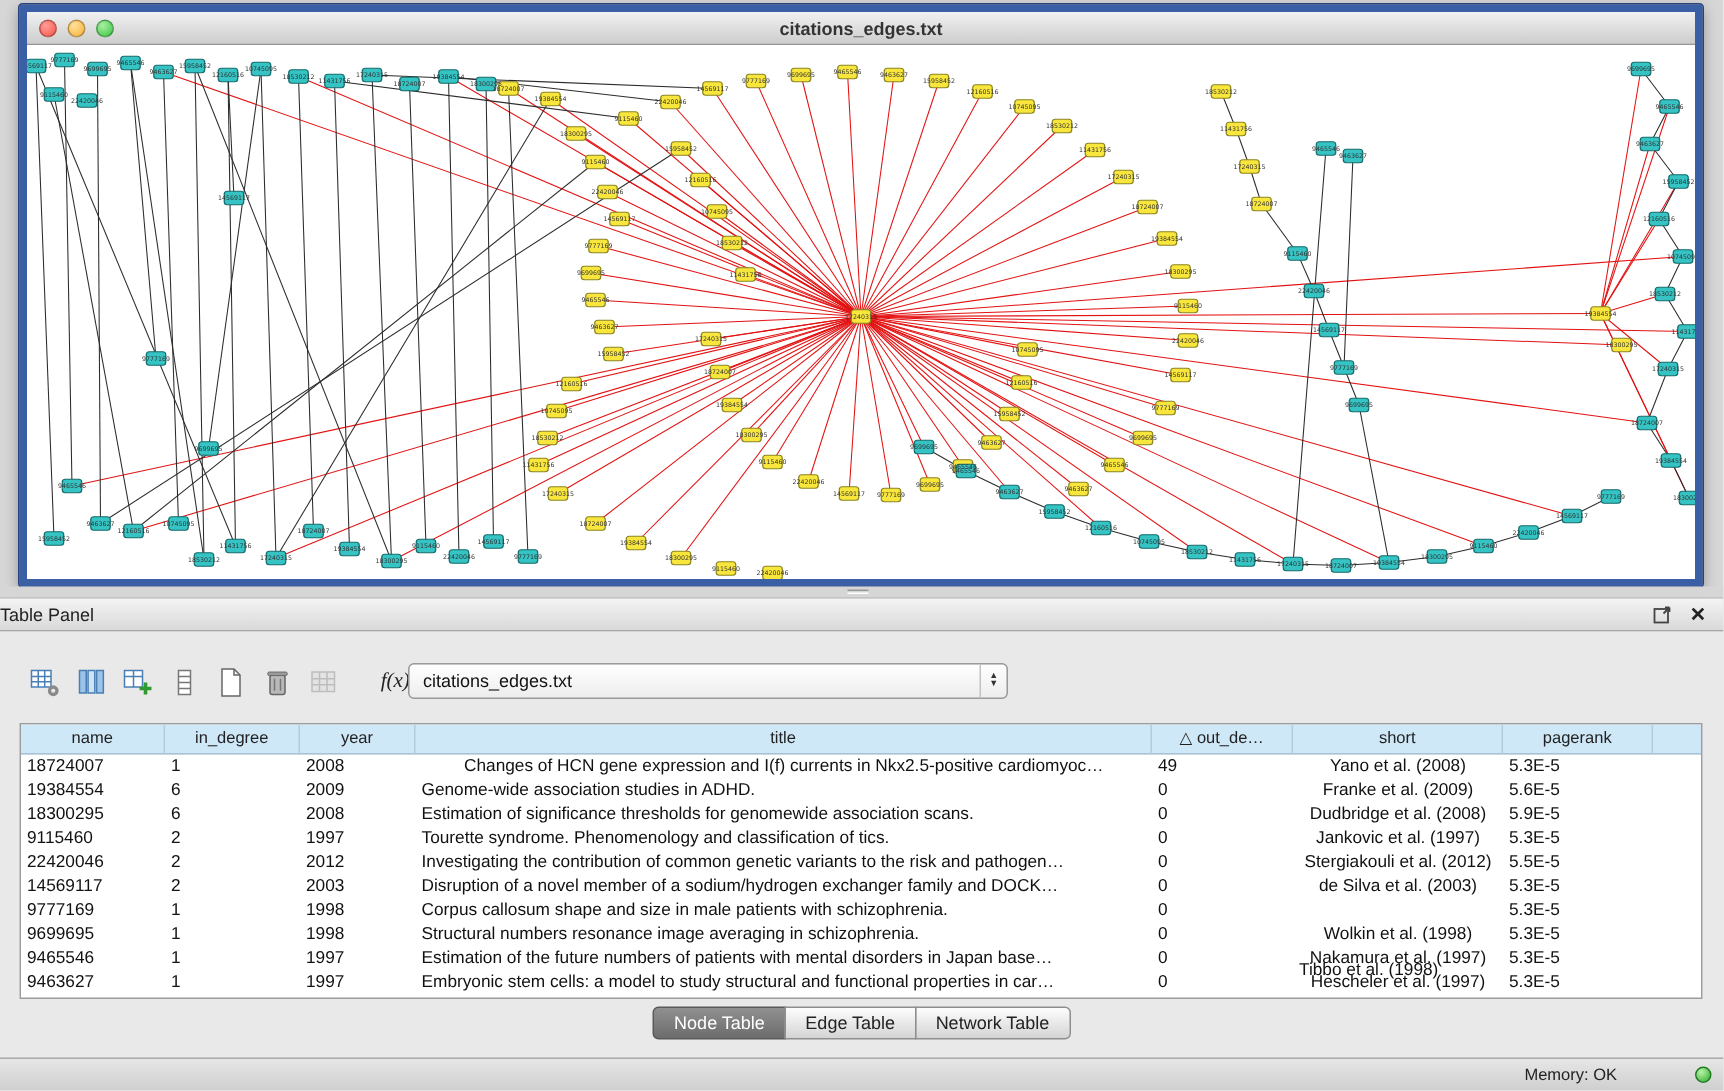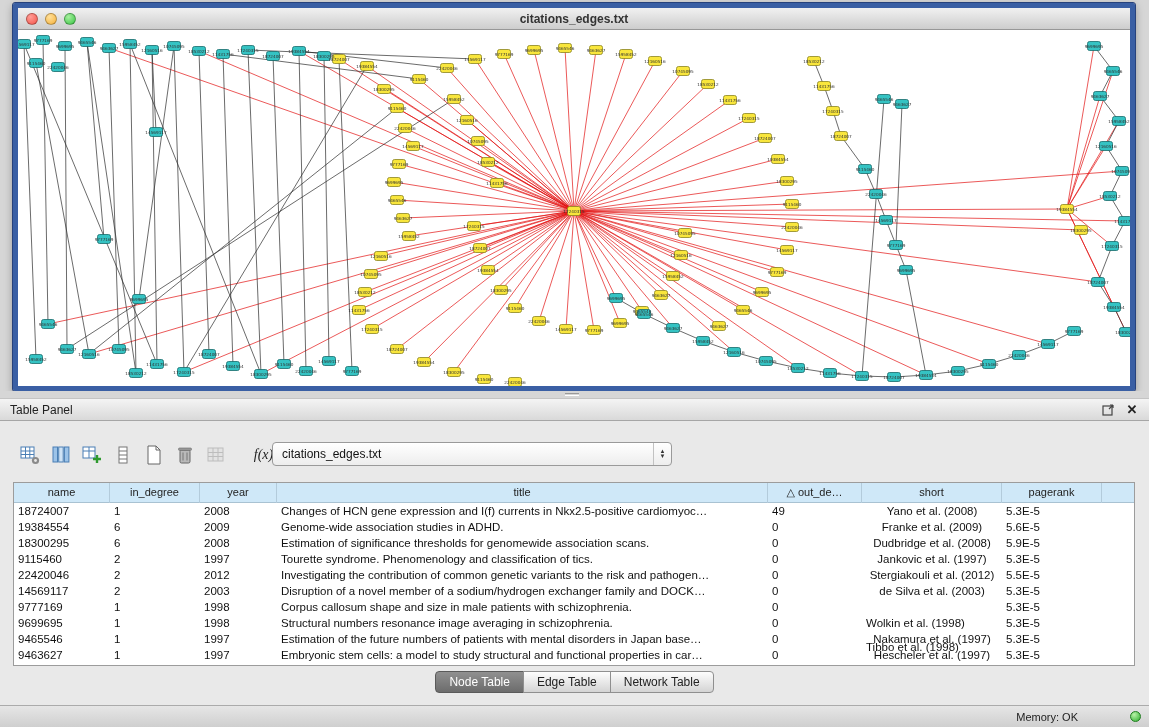--- a/index.html
+++ b/index.html
@@ -37,21 +37,21 @@
     border-top:1px solid #9a9a9a; border-bottom:1px solid #fff;
   }
 
   
   .panel-header {
     position:absolute; left:0; top:398px; width:1149px; height:23px;
     background:linear-gradient(#f4f4f4,#d9d9d9);
     border-top:1px solid #c4c4c4; border-bottom:1px solid #a6a6a6;
     display:flex; align-items:center;
   }
-  .panel-header .ph-title { font-size:12px; color:#222; padding-left:10px; flex:1; }
+  .panel-header .ph-title { font-size:12px; color:#222; flex:1; }
   .ph-icons { display:flex; align-items:center; gap:10px; padding-right:10px; }
   .ph-icon { width:14px; height:14px; display:flex; align-items:center; justify-content:center; color:#333; }
   .ph-close { font-size:13px; font-weight:bold; color:#222; line-height:14px; }
 
   .panel-body {
     position:absolute; left:0; top:421px; width:1149px; height:284px;
     background:#e9e9e9; 
   }
 
   
@@ -659,21 +659,21 @@
         <div class="th" style="width: 491px;">title</div>
         <div class="th" style="width: 94px;">△ out_de…</div>
         <div class="th" style="width: 140px;">short</div>
         <div class="th" style="width: 100px;">pagerank</div>
       </div>
     <div id="tbl-body">
         <div class="tr">
           <div class="td" style="width: 96px; text-align: left;">18724007</div>
           <div class="td" style="width: 90px; text-align: left;">1</div>
           <div class="td" style="width: 77px; text-align: left;">2008</div>
-          <div class="td" style="width: 491px; text-align: left;">Changes of HCN gene expression and I(f) currents in Nkx2.5-positive cardiomyoc…</div>
+          <div class="td" style="width: 491px; text-align: center;">Changes of HCN gene expression and I(f) currents in Nkx2.5-positive cardiomyoc…</div>
           <div class="td" style="width: 94px; text-align: left;">49</div>
           <div class="td" style="width: 140px; text-align: center;">Yano et al. (2008)</div>
           <div class="td" style="width: 100px; text-align: left;">5.3E-5</div>
         </div>
         <div class="tr">
           <div class="td" style="width: 96px; text-align: left;">19384554</div>
           <div class="td" style="width: 90px; text-align: left;">6</div>
           <div class="td" style="width: 77px; text-align: left;">2009</div>
           <div class="td" style="width: 491px; text-align: left;">Genome-wide association studies in ADHD.</div>
           <div class="td" style="width: 94px; text-align: left;">0</div>
@@ -724,21 +724,21 @@
           <div class="td" style="width: 94px; text-align: left;">0</div>
           <div class="td" style="width: 140px; text-align: left; margin-top: 40px;">Tibbo et al. (1998)</div>
           <div class="td" style="width: 100px; text-align: left;">5.3E-5</div>
         </div>
         <div class="tr">
           <div class="td" style="width: 96px; text-align: left;">9699695</div>
           <div class="td" style="width: 90px; text-align: left;">1</div>
           <div class="td" style="width: 77px; text-align: left;">1998</div>
           <div class="td" style="width: 491px; text-align: left;">Structural numbers resonance image averaging in schizophrenia.</div>
           <div class="td" style="width: 94px; text-align: left;">0</div>
-          <div class="td" style="width: 140px; ">Wolkin et al. (1998)</div>
+          <div class="td" style="width: 140px; text-align: center;">Wolkin et al. (1998)</div>
           <div class="td" style="width: 100px; text-align: left;">5.3E-5</div>
         </div>
         <div class="tr">
           <div class="td" style="width: 96px; text-align: left;">9465546</div>
           <div class="td" style="width: 90px; text-align: left;">1</div>
           <div class="td" style="width: 77px; text-align: left;">1997</div>
           <div class="td" style="width: 491px; text-align: left;">Estimation of the future numbers of patients with mental disorders in Japan base…</div>
           <div class="td" style="width: 94px; text-align: left;">0</div>
           <div class="td" style="width: 140px; text-align: center;">Nakamura et al. (1997)</div>
           <div class="td" style="width: 100px; text-align: left;">5.3E-5</div>

